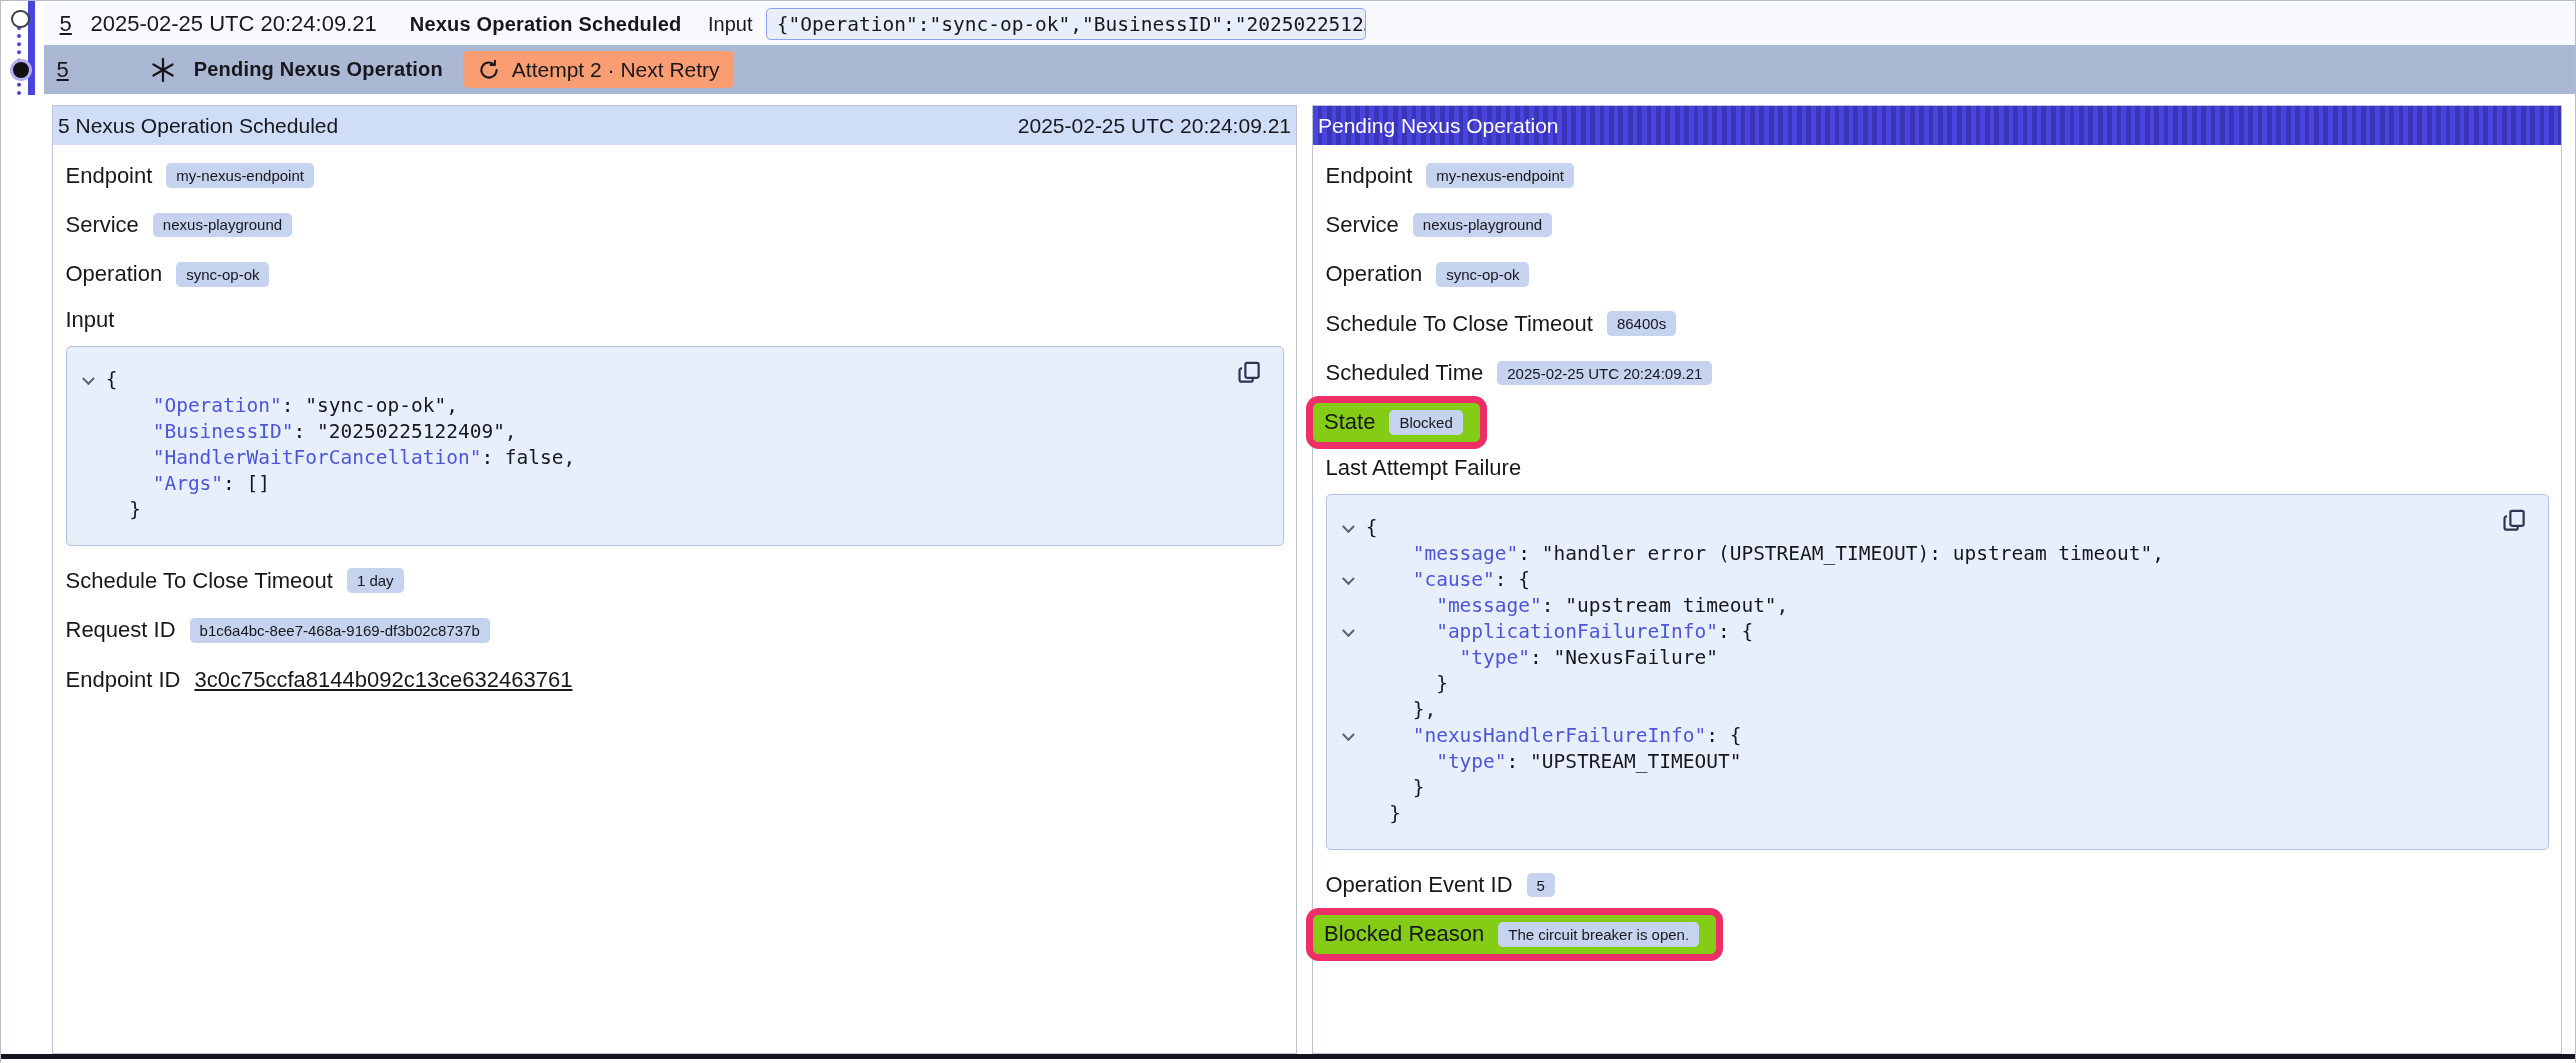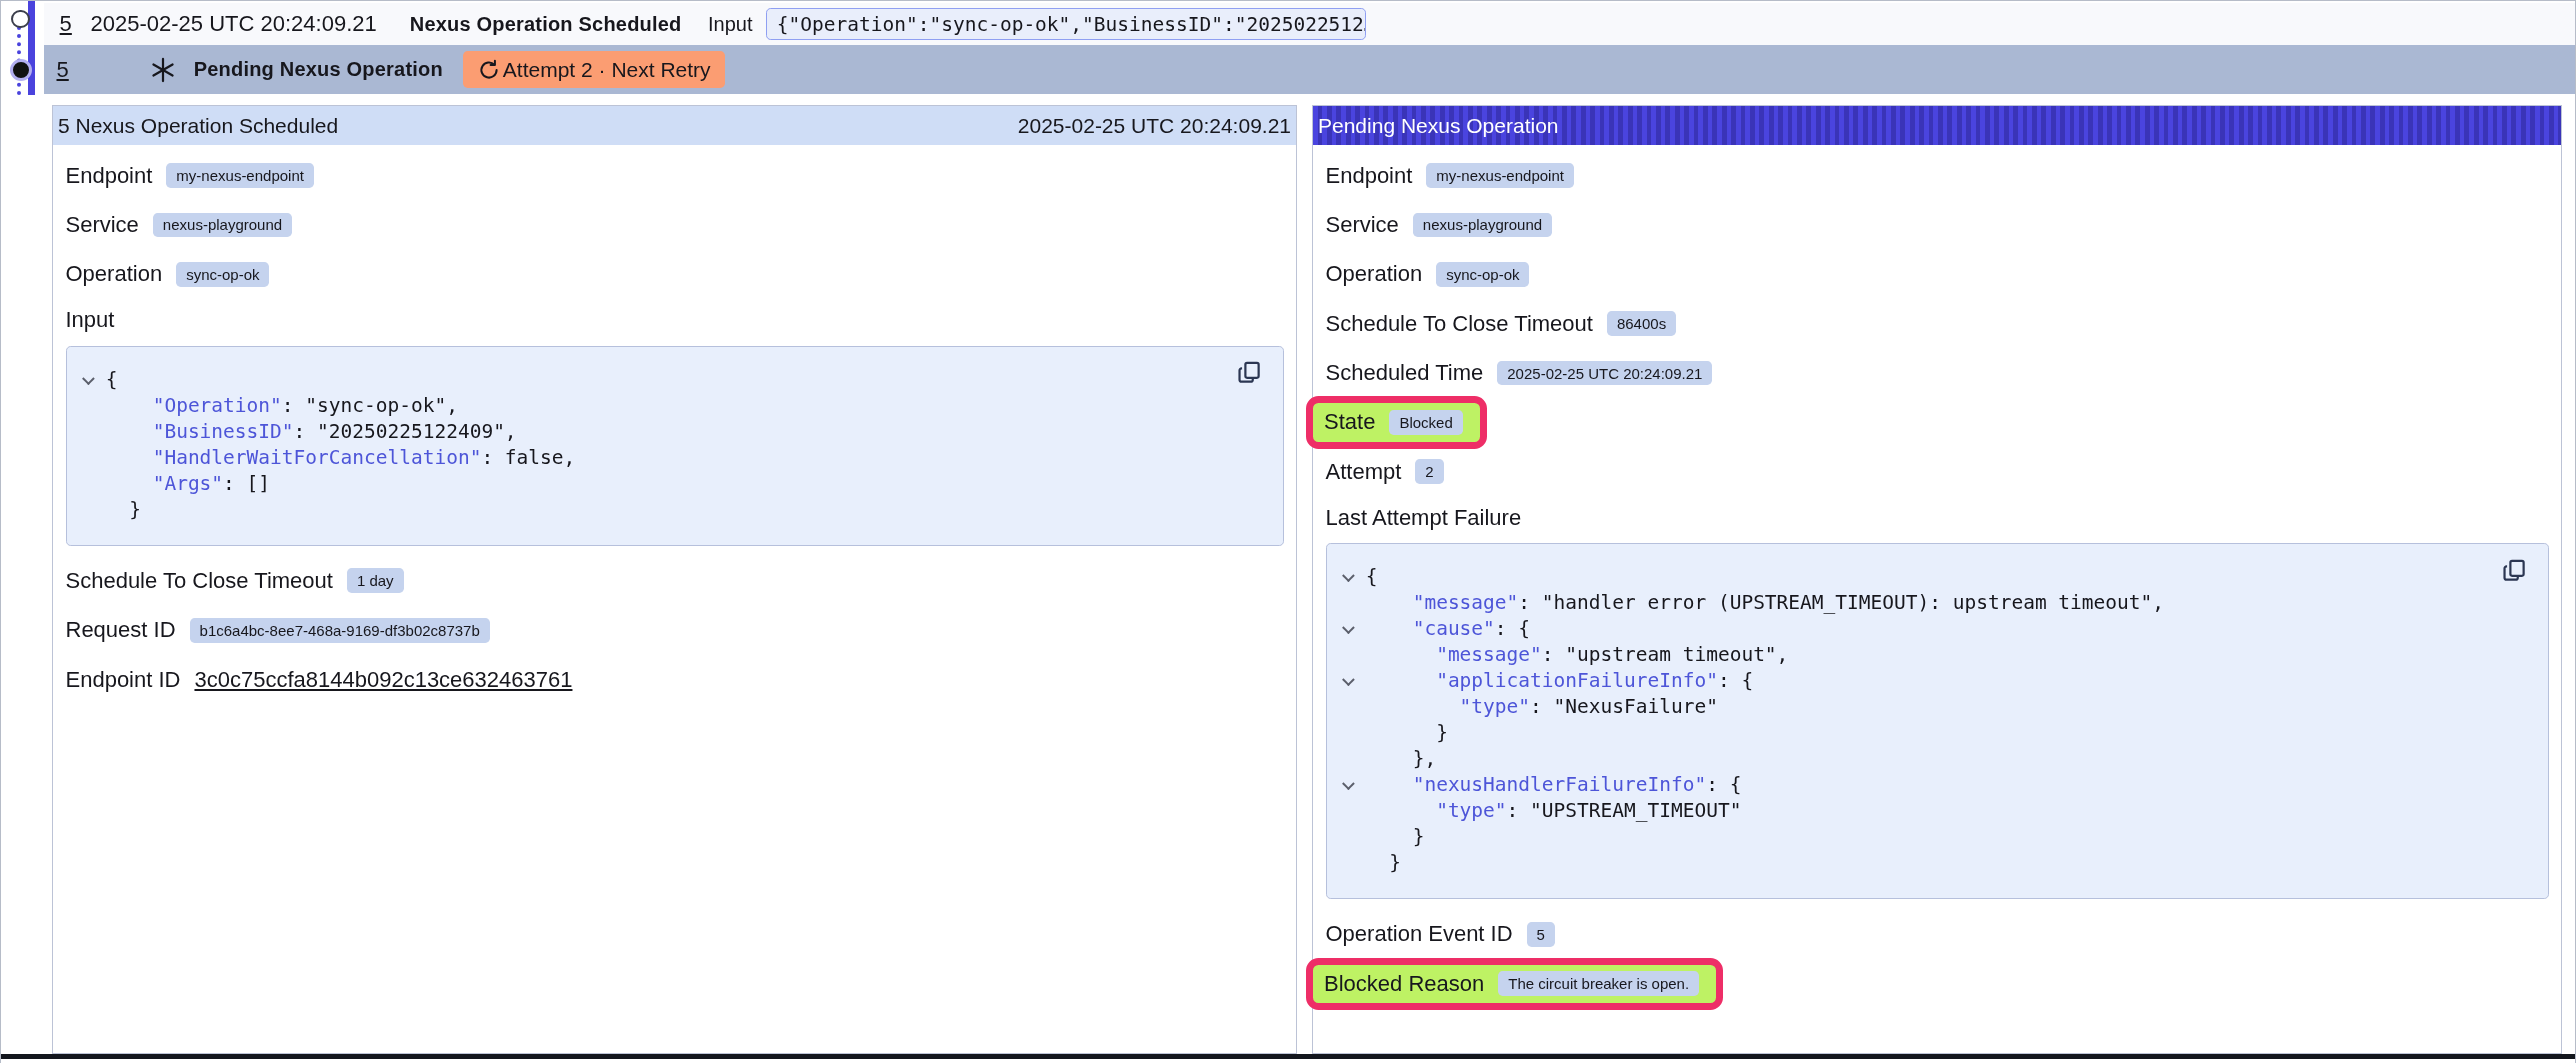--- a/index.html
+++ b/index.html
@@ -34,21 +34,21 @@
   .ev-input-label { margin-left:26.5px; font-size:20px; }
   .ev-chip {
     margin-left:14px; font-family:"DejaVu Sans Mono", monospace; font-size:19.5px;
     background:#e9eefb; border:1.6px solid #8f9ff2; border-radius:4.7px; padding:3.9px 9.4px;
     white-space:nowrap; max-width:600px; overflow:hidden;
   }
   .evrow2 .id-link { margin-left:12.5px; }
   .ast-icon { margin-left:80px; display:flex; align-items:center; }
   .evrow2 .ev-title { margin-left:17px; }
   .retry-badge {
-    margin-left:20px; display:flex; align-items:center; gap:2px;
+    margin-left:20px; display:flex; align-items:center; gap:11px;
     background:var(--orange); border-radius:4.7px; padding:6.2px 14px; font-size:21px;
   }
 
   
   .panel { position:absolute; top:104px; height:949px; background:#fff; border:1.6px solid var(--panel-border); }
   .panel-left  { left:51px;  width:1245px; }
   .panel-right { left:1311px; width:1250px; }
   .panel-header {
     height:39px; display:flex; align-items:center; justify-content:space-between;
     padding:0 5px; font-size:21px;
@@ -78,21 +78,21 @@
   .chev { width:9.4px; height:9.4px; border-left:2.3px solid #5b5f6b; border-bottom:2.3px solid #5b5f6b;
           transform:rotate(-45deg); margin-top:7px; }
   .ct { white-space:pre; }
   .k { color:var(--key-color); }
   .copy-btn { position:absolute; top:12.5px; right:20px; background:none; border:none; padding:0; cursor:pointer; }
 
   
   .ann-row { display:flex; align-items:center; height:33px; margin-bottom:16.4px; overflow:visible; }
   .annotated {
     position:relative; z-index:6; display:inline-flex; align-items:center; flex-shrink:0;
-    background:#bef264; border:7px solid var(--pink); border-radius:12.5px;
+    background:#84cc16; border:7px solid var(--pink); border-radius:12.5px;
     padding:6.2px 17px 6.2px 11px; margin-left:-19.5px; font-size:22px;
   }
   .annotated .lbl { margin-right:14px; white-space:nowrap; }
 
   .bottom-rule { position:absolute; left:0; top:1053px; width:2576px; height:4.7px; background:var(--rule); z-index:4; }
 
   .mt24 { margin-top:18.7px; }
   .mt10 { margin-top:7.8px; }
 </style>
 </head>
@@ -254,24 +254,20 @@
 
       <div class="ann-row">
         <div class="annotated">
           <span class="lbl">State</span>
           <span class="badge">Blocked</span>
         </div>
       </div>
 
       <div>
 
-          <div class="field">
-            <span class="lbl">Attempt</span>
-            <span class="badge">2</span>
-          </div>
 
         </div>
 
       <div class="section-label">Last Attempt Failure</div>
       <div class="code">
         <button class="copy-btn">
           <span style="display:flex;">
             <svg width="26.5" height="26.5" viewBox="0 0 24 24" fill="none" stroke="#2b3652" stroke-width="2" stroke-linejoin="round">
                 <rect x="8.5" y="3.5" width="12" height="13.5" rx="1.5"></rect>
                 <path d="M5.5 8.5 H5 A1.8 1.8 0 0 0 3.2 10.3 v8.4 a1.8 1.8 0 0 0 1.8 1.8 h8.4 a1.8 1.8 0 0 0 1.8 -1.8 v-0.6"></path>

